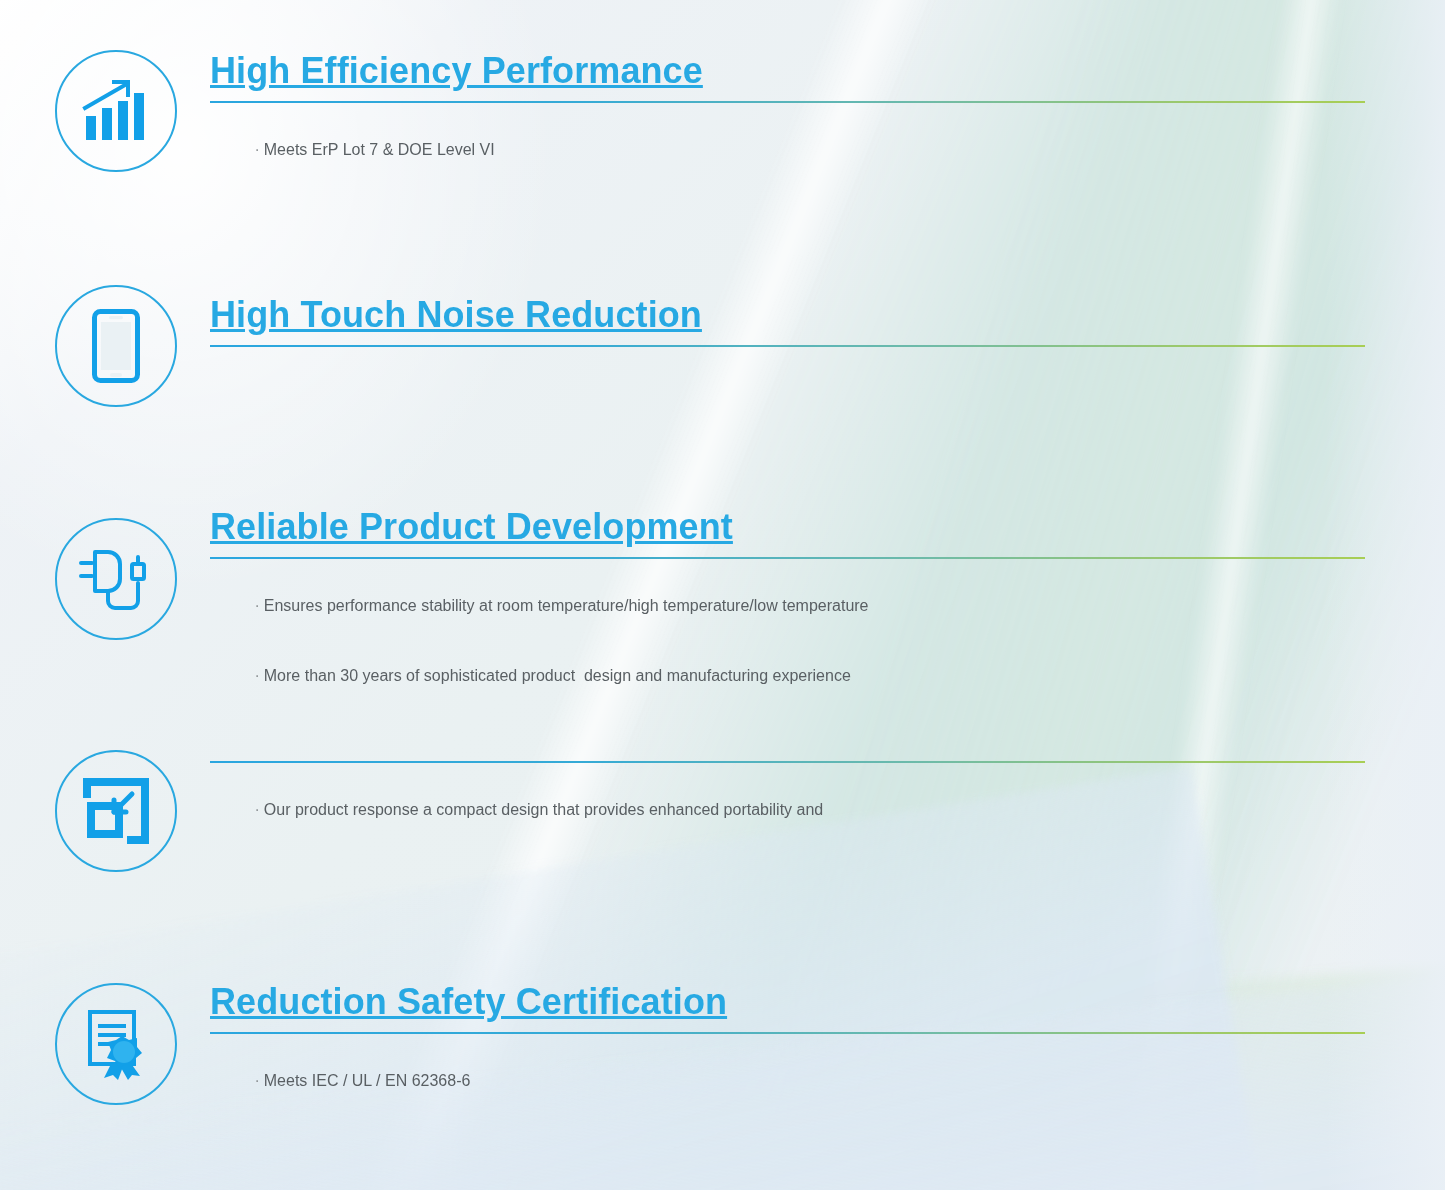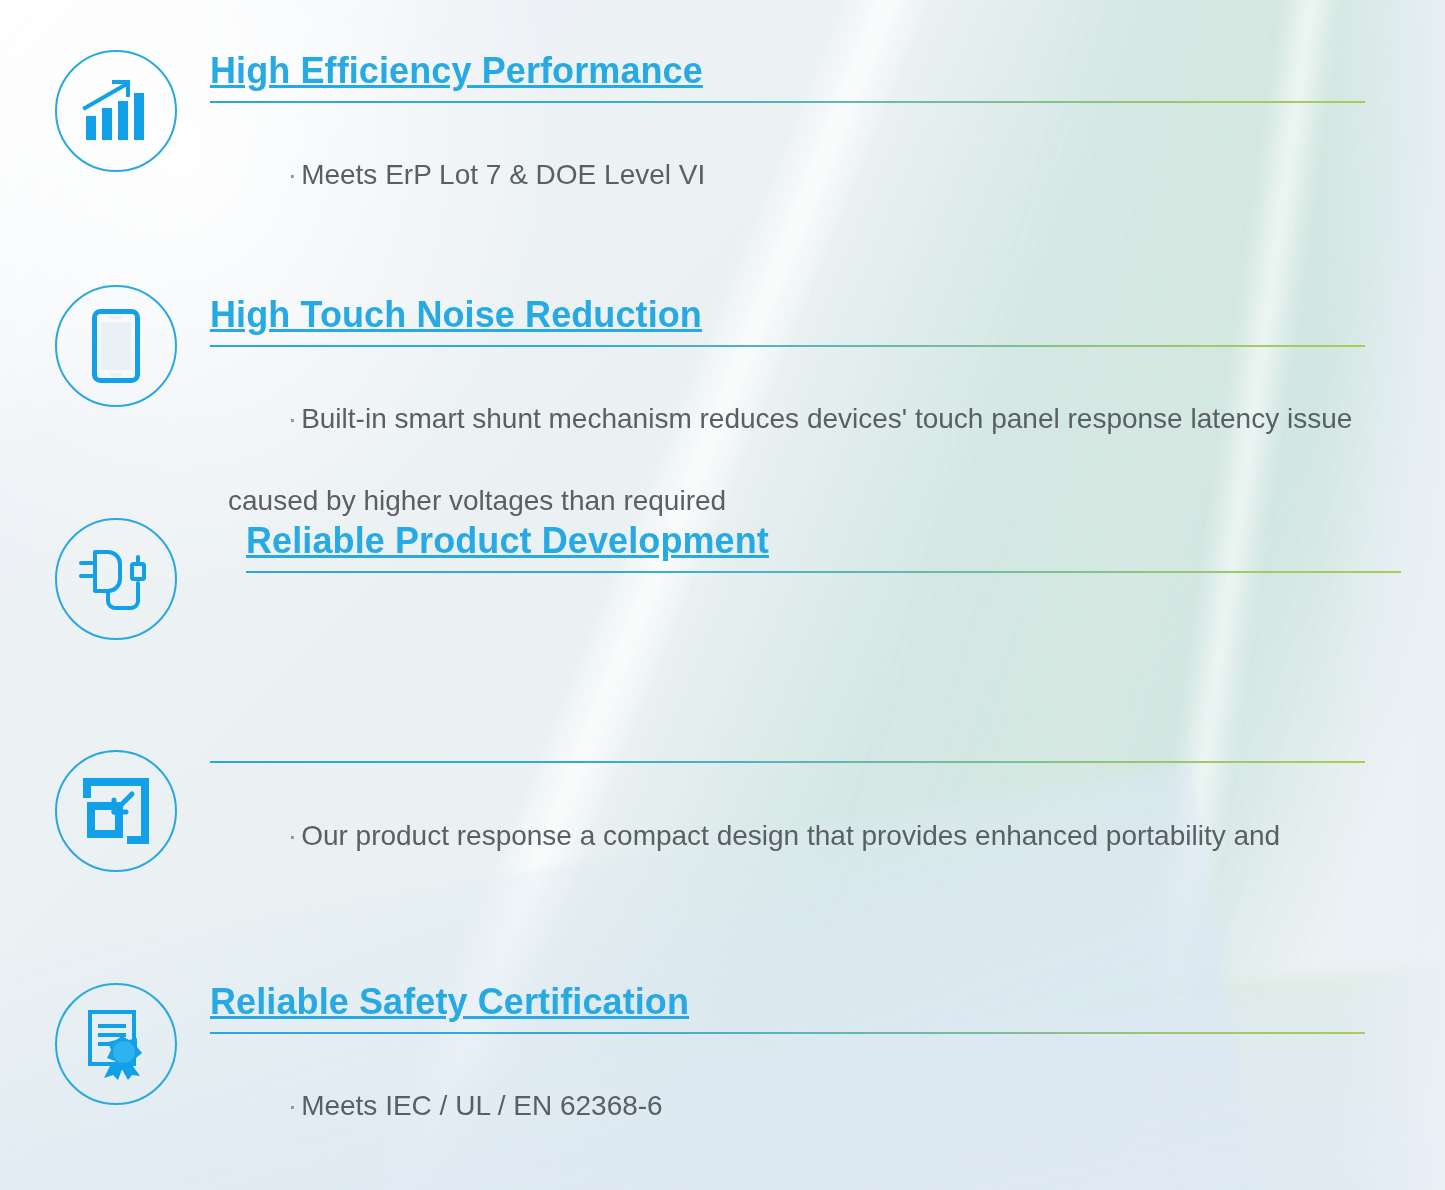--- a/index.html
+++ b/index.html
@@ -131,21 +131,21 @@
     height: 2px;
     margin-top: 11px;
     width: 1155px;
     background: linear-gradient(90deg, #2aa6df 0%, #35aad6 32%, #6fbba8 62%, #9dc96a 85%, #a8ce55 100%);
   }
 
   .bullets {
     margin-top: 12px;
   }
   .bullet {
-    font-size: 28px;
+    font-size: 16px;
     color: #595f63;
     line-height: 1.45;
     white-space: pre;
   }
   .bullet .dot {
     color: #8d9295;
     padding-right: 4px;
   }
   .bullet .cont {
     display: block;
@@ -203,44 +203,46 @@
           <rect x="2.5" y="2.5" width="43" height="69" rx="6" ry="6" stroke="#12a0e8" stroke-width="5"></rect>
           <rect x="9" y="13" width="30" height="48" fill="#eaf1f4"></rect>
           <rect x="17" y="7" width="14" height="3.2" rx="1.6" fill="#eaf1f4"></rect>
           <rect x="18" y="64" width="12" height="4" rx="2" fill="#eaf1f4"></rect>
         </svg>
       </span>
     </div>
     <div class="body-col" style="top:296px;">
       <div class="feature-title">High Touch Noise Reduction</div>
       <div class="divider"></div>
-      <div class="bullets">
-        <div class="bullet">
-          <span class="dot">·</span><span>Built-in smart shunt mechanism reduces devices' touch panel response latency issue</span>
-          <span class="cont">caused by higher voltages than required</span>
-        </div>
-      </div>
     </div>
 
     <div class="icon-wrap" style="left:55px; top:518px;">
       <span>
         <svg width="84" height="72" viewBox="0 0 84 72" fill="none" stroke="#12a0e8" stroke-width="4">
           <path d="M21 9 L34 9 A12 12 0 0 1 46 21 L46 36 A12 12 0 0 1 34 48 L21 48 Z" stroke-linejoin="round"></path>
           <path d="M21 15 L21 42"></path>
           <path d="M7 20 L18 20" stroke-linecap="round"></path>
           <path d="M7 33 L18 33" stroke-linecap="round"></path>
           <path d="M34 48 L34 58 A7 7 0 0 0 41 65 L57 65 A7 7 0 0 0 64 58 L64 40" stroke-linejoin="round" stroke-linecap="round"></path>
           <rect x="58" y="21" width="12" height="15" rx="1.5"></rect>
           <path d="M64 14 L64 21" stroke-linecap="round"></path>
         </svg>
       </span>
     </div>
-    <div class="body-col" style="top:522px;margin-left:36px;">
+    <div class="body-col" style="top:508px;">
       <div class="feature-title">Reliable Product Development</div>
       <div class="divider"></div>
+      <div class="bullets">
+        <div class="bullet">
+          <span class="dot">·</span><span>Ensures performance stability at room temperature/high temperature/low temperature</span>
+        </div>
+        <div class="bullet">
+          <span class="dot">·</span><span>More than 30 years of sophisticated product  design and manufacturing experience</span>
+        </div>
+      </div>
     </div>
 
     <div class="icon-wrap" style="left:55px; top:750px;">
       <span>
         <svg width="66" height="66" viewBox="0 0 66 66" fill="none">
           <path d="M4 20 L4 4 L62 4 L62 62 L44 62" stroke="#12a0e8" stroke-width="8" stroke-linejoin="miter"></path>
           <rect x="8" y="28" width="28" height="28" stroke="#12a0e8" stroke-width="8"></rect>
           <g stroke="#12a0e8" stroke-width="5" stroke-linecap="round" stroke-linejoin="round">
             <path d="M49 16 L31 34"></path>
             <path d="M31 22 L31 34 L43 34" fill="none"></path>
@@ -267,21 +269,21 @@
             <path d="M16 36 L36 36"></path>
           </g>
           <path d="M30 54 L22 70 L31 67 L36 72 L42 56 Z" fill="#12a0e8"></path>
           <path d="M48 54 L58 68 L50 67 L46 72 L38 58 Z" fill="#12a0e8"></path>
           <path d="M40 28 L47 32 L55 30 L55 39 L60 45 L54 50 L52 58 L44 56 L37 60 L33 53 L25 50 L29 42 L26 34 L34 32 Z" fill="#12a0e8"></path>
           <circle cx="42" cy="44" r="11" fill="#2fb3ef"></circle>
         </svg>
       </span>
     </div>
     <div class="body-col" style="top:983px;">
-      <div class="feature-title">Reliable Safety Certification</div>
+      <div class="feature-title">Reduction Safety Certification</div>
       <div class="divider"></div>
       <div class="bullets">
         <div class="bullet">
           <span class="dot">·</span><span>Meets IEC / UL / EN 62368-6</span>
         </div>
       </div>
     </div>
 
   </div>
 </div>

